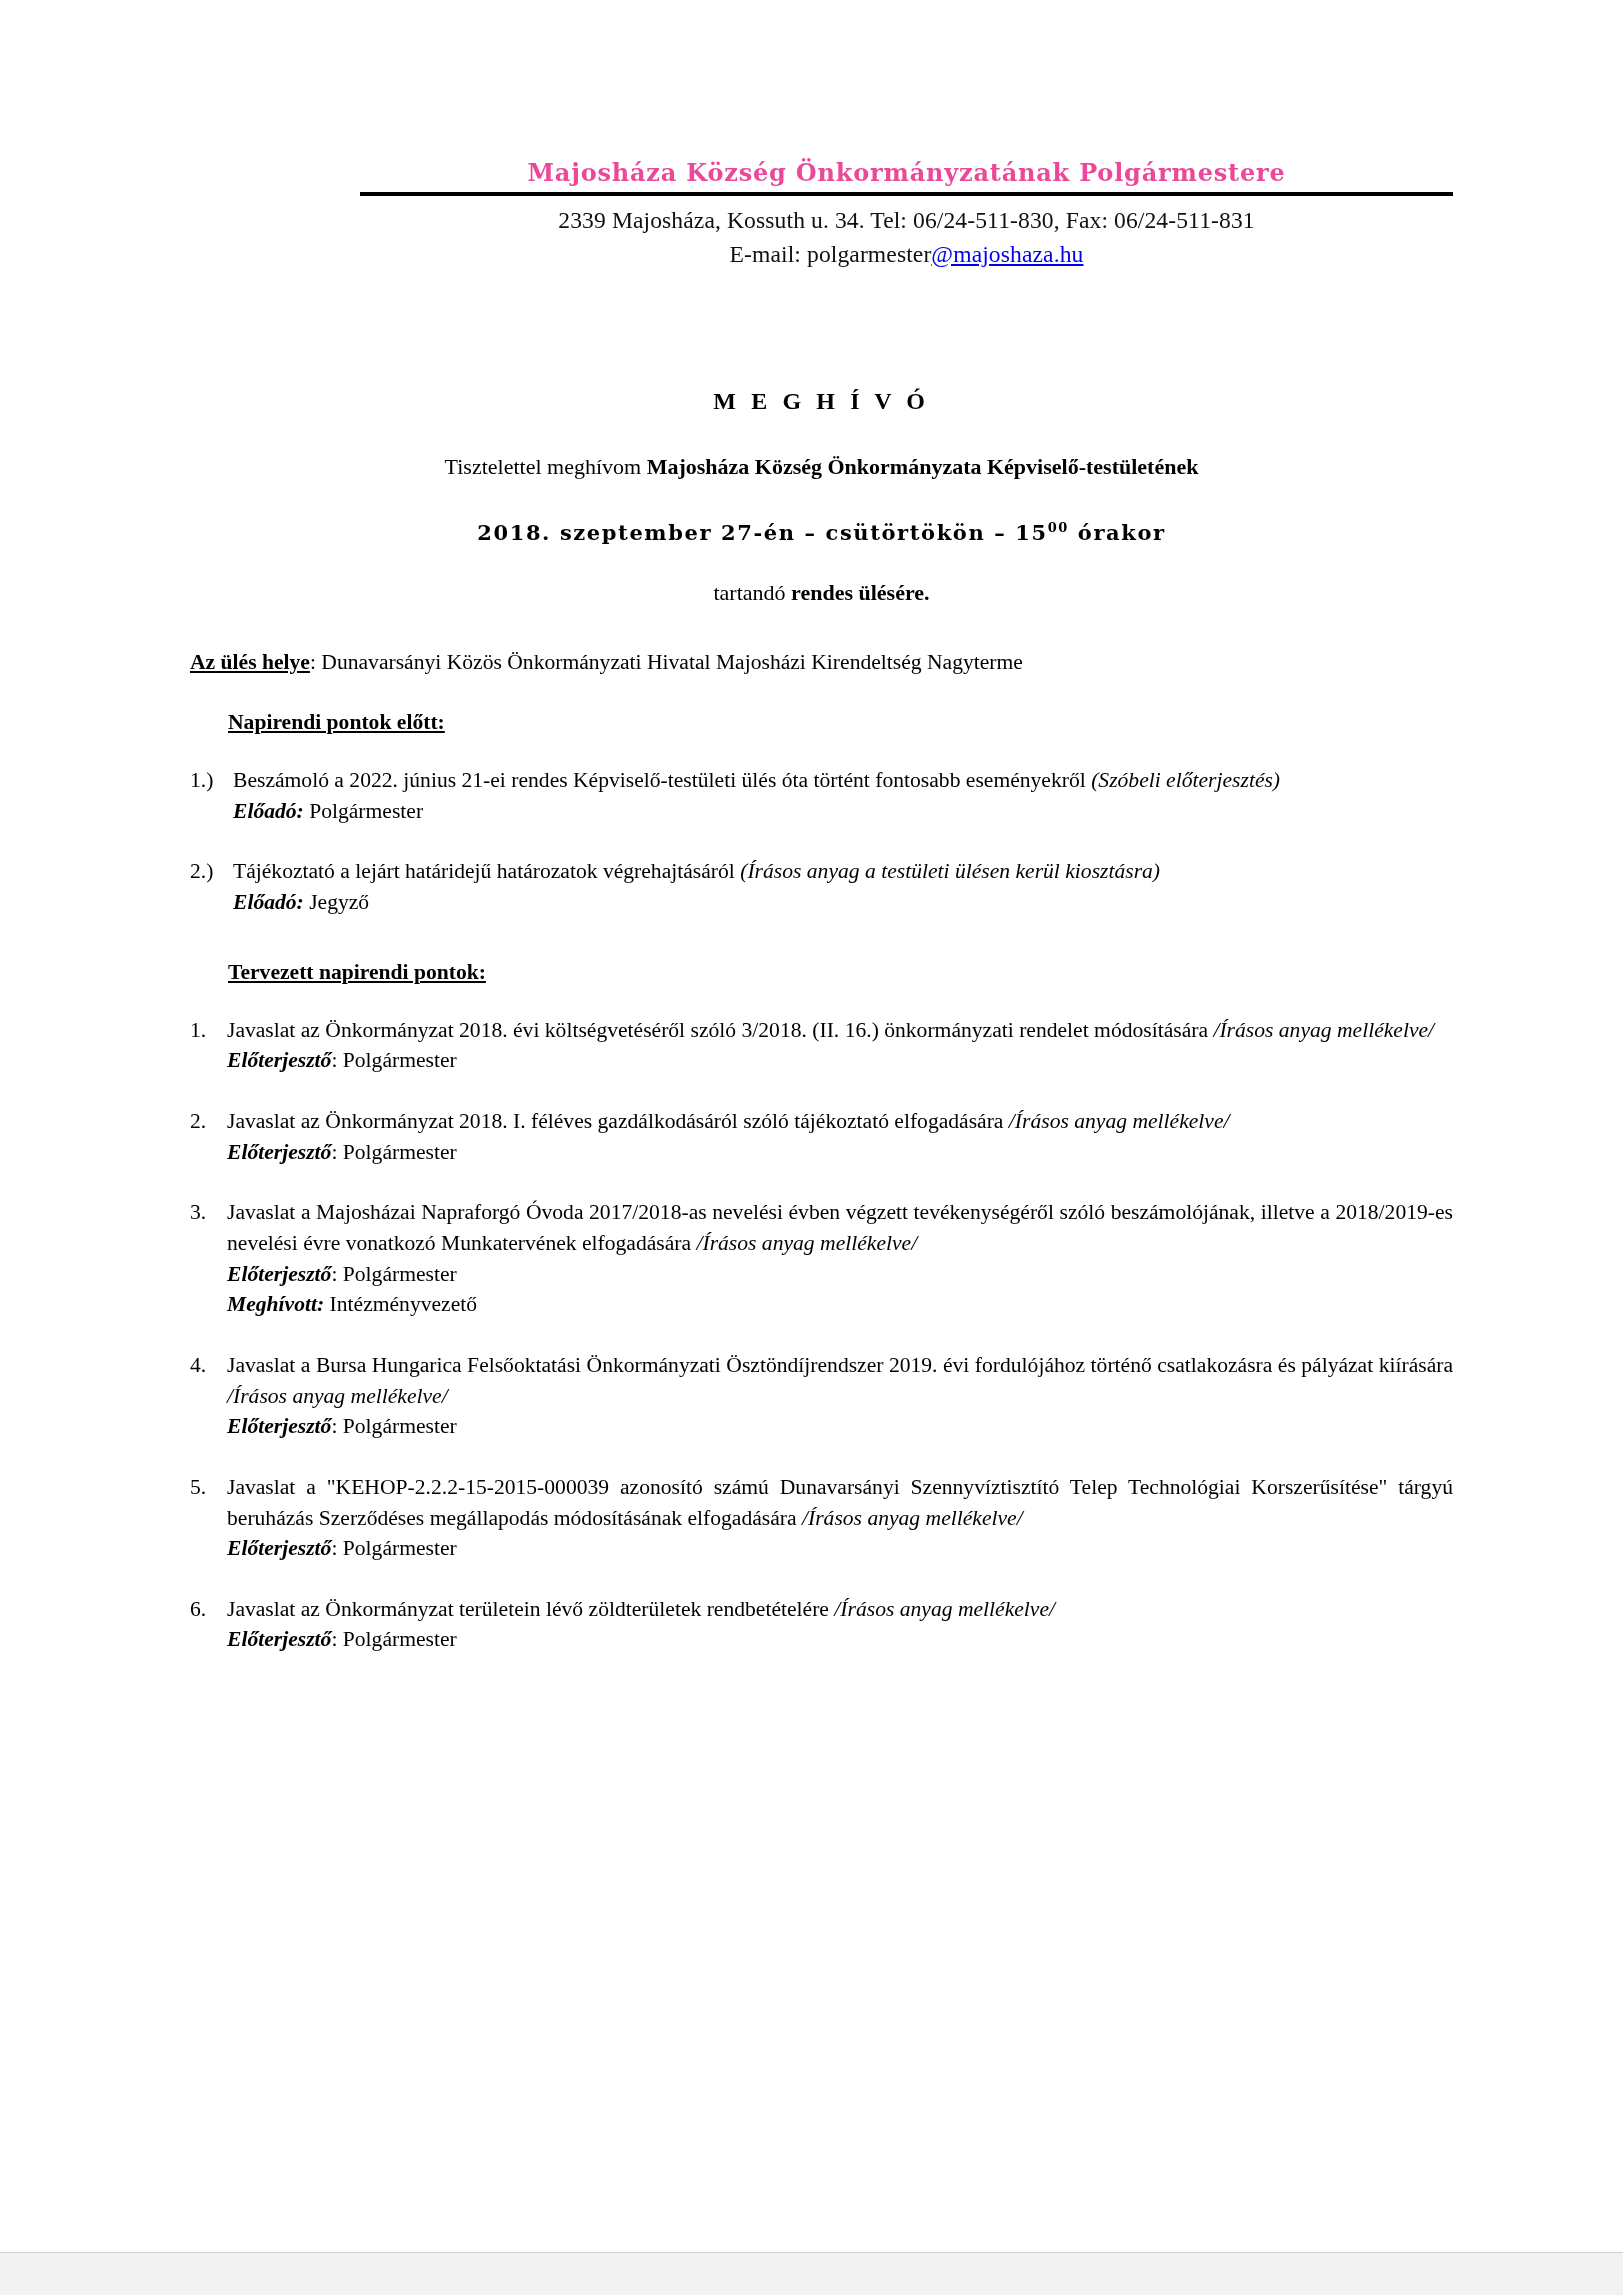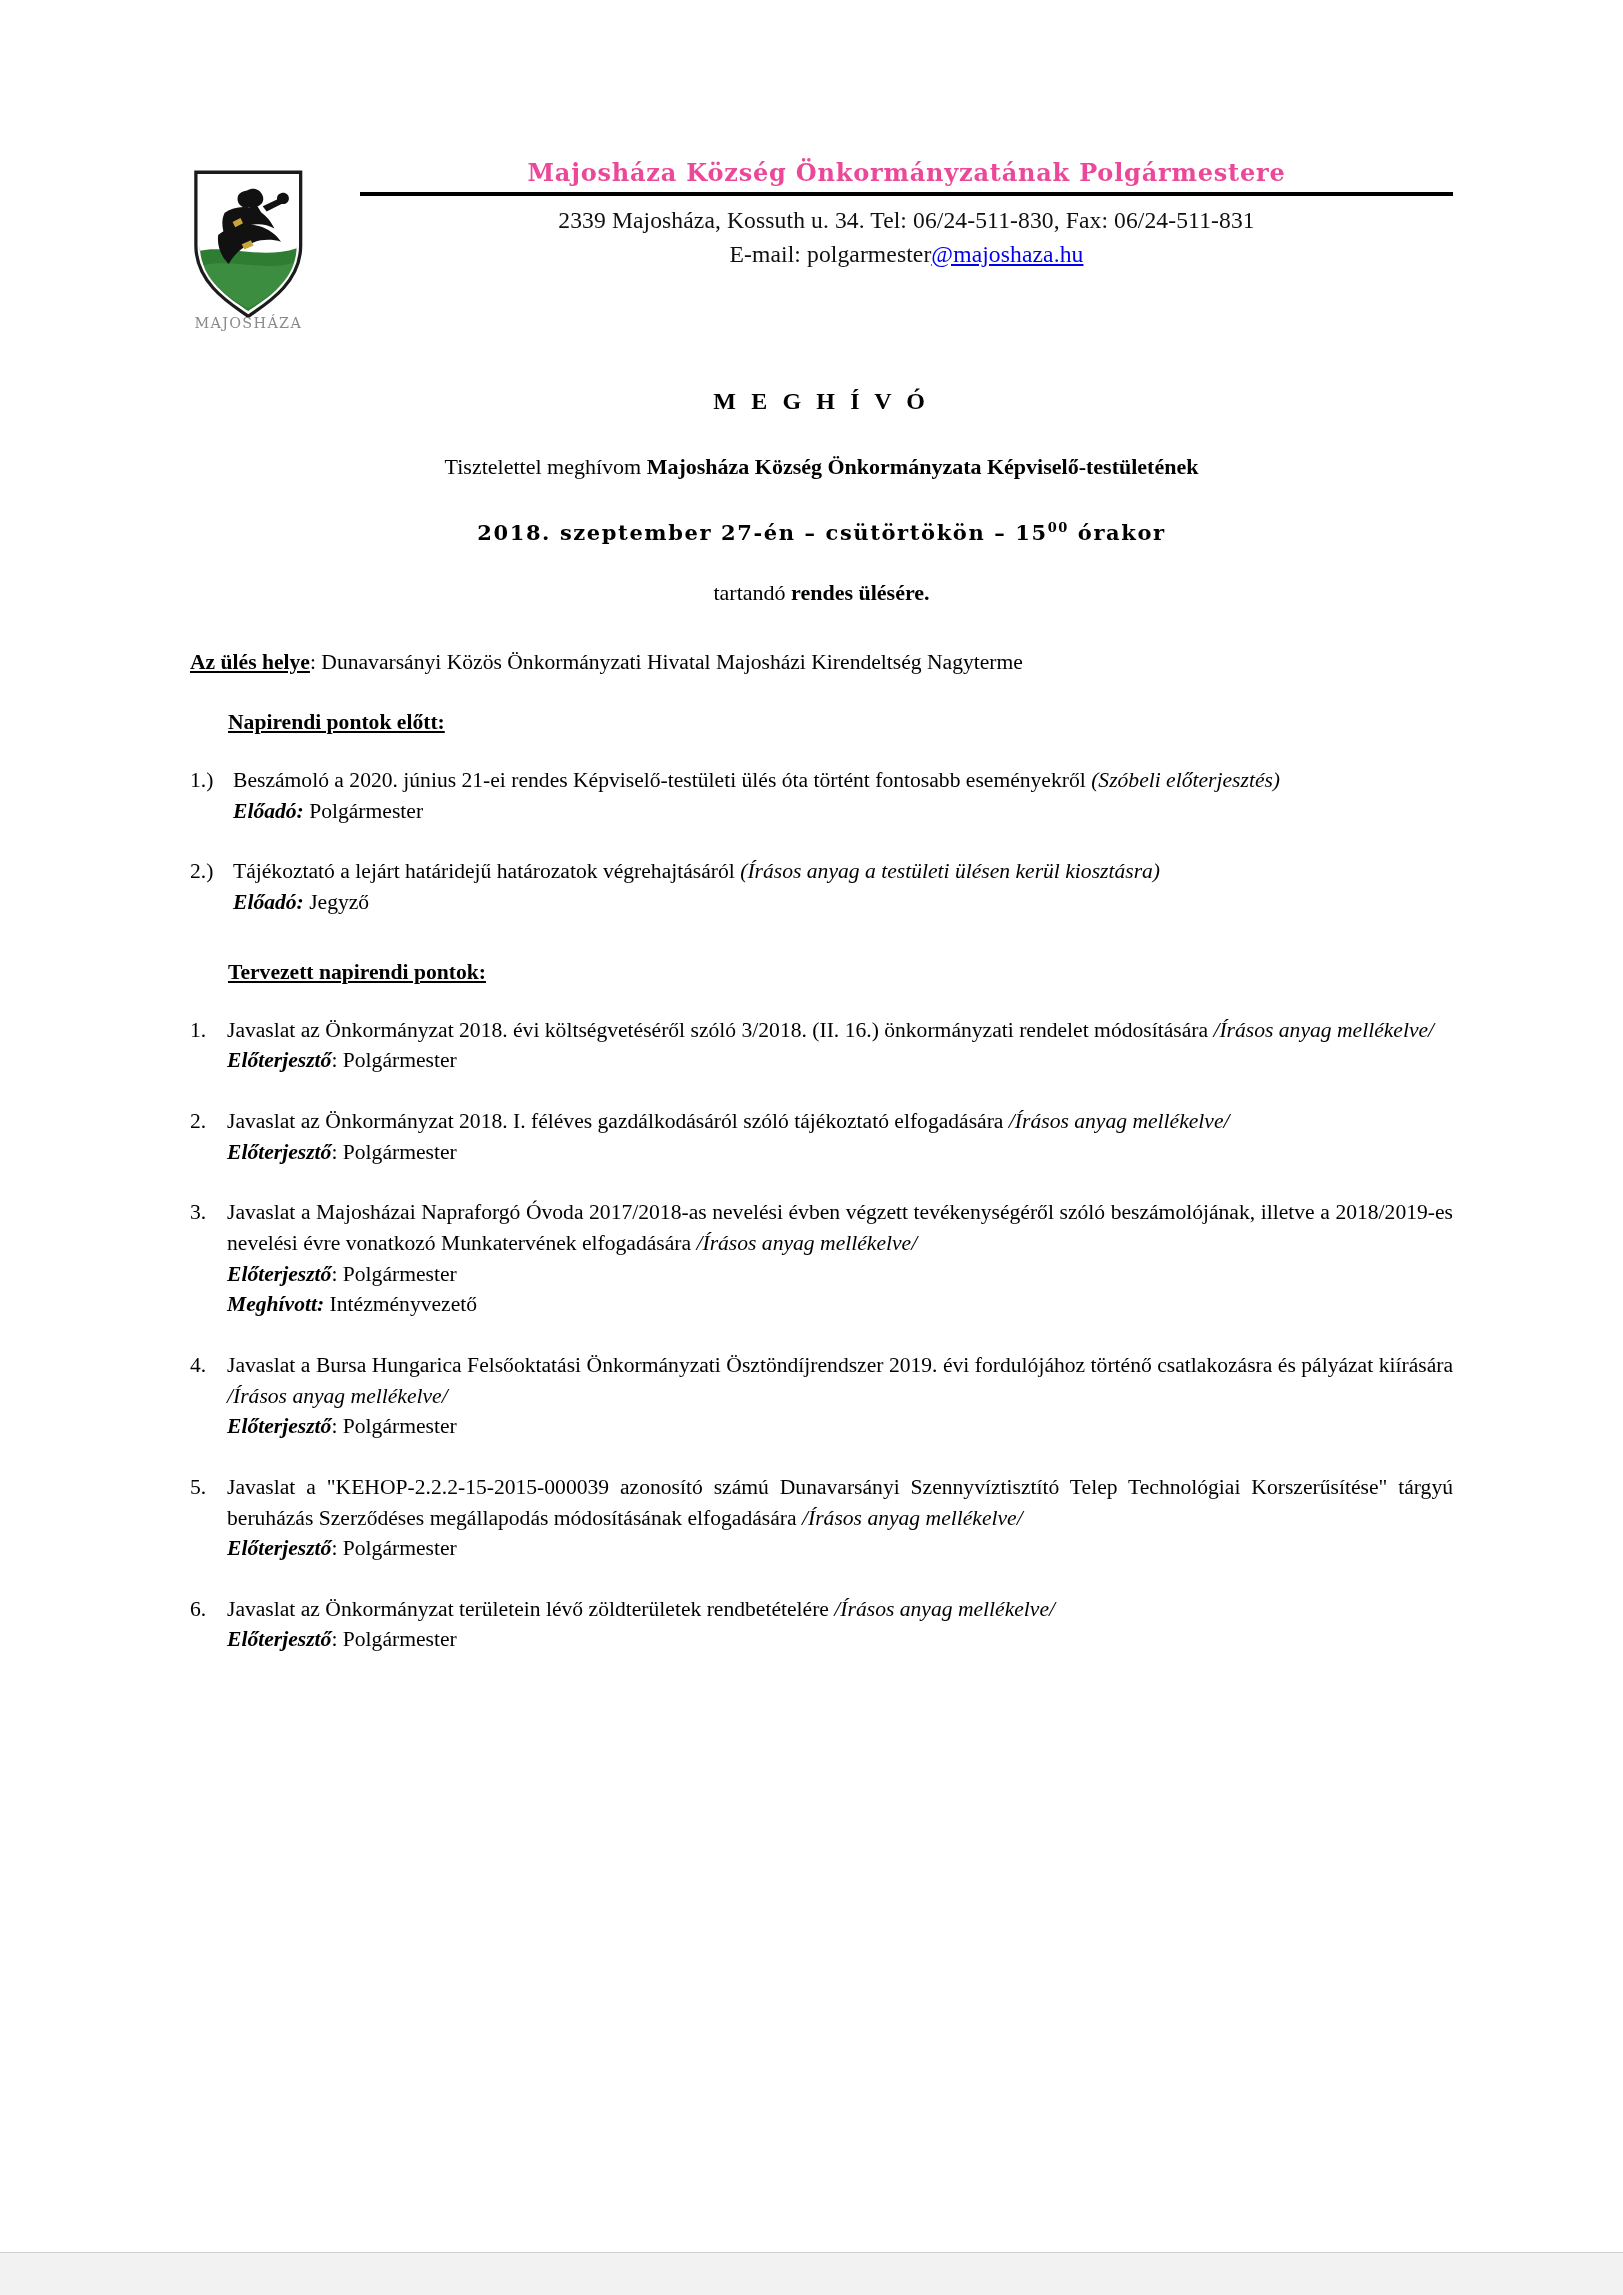--- a/index.html
+++ b/index.html
@@ -165,39 +165,20 @@
   .main-item .num { width: 37px; flex: 0 0 37px; }
 </style>
 </head>
 <body>
 
 <div class="page">
   <div class="sheet">
     <div class="content">
 
       <div class="header">
-        <div class="crest">
-          <svg width="141" height="167" viewBox="0 0 215 255" xmlns="http://www.w3.org/2000/svg">
-            <path d="M18 8 H178 V120 C178 180 120 212 98 228 C76 212 18 180 18 120 Z" fill="#ffffff" stroke="#1b1b1b" stroke-width="5"></path>
-            <path d="M24 128 C60 118 120 142 172 124 L172 120 C172 176 118 206 98 220 C78 206 24 176 24 120 Z" fill="#2e7d32"></path>
-            <path d="M30 150 C70 140 130 160 168 146 C160 180 120 204 98 216 C76 204 38 180 30 150 Z" fill="#4a9a4f" opacity="0.55"></path>
-            <g fill="#111111">
-              <path d="M96 36 c10 -6 20 -2 24 8 c3 8 -2 14 -8 16 l6 10 l-10 4 l-8 -12 c-8 2 -16 -2 -18 -10 c-2 -10 4 -14 14 -16 z"></path>
-              <path d="M62 70 c14 -10 34 -12 50 -4 c12 6 20 16 26 28 c-10 -6 -22 -8 -34 -6 c-16 2 -30 10 -40 22 c-6 -14 -8 -28 -2 -40 z"></path>
-              <path d="M52 104 c16 -14 40 -20 62 -14 c14 4 26 12 34 24 c-14 -4 -30 -4 -44 2 c-16 6 -28 18 -36 32 c-12 -12 -18 -28 -16 -44 z"></path>
-              <path d="M120 60 l34 -16 l4 8 l-32 16 z"></path>
-              <path d="M148 40 c6 -2 12 2 12 8 c0 6 -6 10 -12 8 c-5 -2 -7 -6 -6 -10 c1 -4 3 -5 6 -6 z"></path>
-            </g>
-            <g fill="#caa43a">
-              <path d="M74 84 l12 -6 l4 8 l-12 6 z"></path>
-              <path d="M88 118 l14 -6 l4 8 l-14 6 z"></path>
-            </g>
-            <text x="98" y="246" font-family="DejaVu Serif, serif" font-size="22" fill="#8a8a8a" text-anchor="middle" letter-spacing="2">MAJOSHÁZA</text>
-          </svg>
-        </div>
         <div class="header-text">
           <div class="office-title">Majosháza Község Önkormányzatának Polgármestere</div>
           <div class="rule"></div>
           <div class="addr-line">2339 Majosháza, Kossuth u. 34. Tel: 06/24-511-830, Fax: 06/24-511-831</div>
           <div class="addr-line">
             <span>E-mail: polgarmester</span><a class="email-link" href="#">@majoshaza.hu</a>
           </div>
         </div>
       </div>
 
@@ -218,21 +199,21 @@
       <div class="place-line">
         <span class="u-bold">Az ülés helye</span><span>: Dunavarsányi Közös Önkormányzati Hivatal Majosházi Kirendeltség Nagyterme</span>
       </div>
 
       <div class="section-head">Napirendi pontok előtt:</div>
 
       <ol class="pre-list">
         <li class="item pre-item">
           <span class="num">1.)</span>
           <span class="body">
-            <p><span>Beszámoló a 2020. június 21-ei rendes Képviselő-testületi ülés óta történt fontosabb eseményekről </span><span class="it">(Szóbeli előterjesztés)</span></p>
+            <p><span>Beszámoló a 2022. június 21-ei rendes Képviselő-testületi ülés óta történt fontosabb eseményekről </span><span class="it">(Szóbeli előterjesztés)</span></p>
             <p><span class="bi">Előadó:</span><span> Polgármester</span></p>
           </span>
         </li>
         <li class="item pre-item">
           <span class="num">2.)</span>
           <span class="body">
             <p><span>Tájékoztató a lejárt határidejű határozatok végrehajtásáról </span><span class="it">(Írásos anyag a testületi ülésen kerül kiosztásra)</span></p>
             <p><span class="bi">Előadó:</span><span> Jegyző</span></p>
           </span>
         </li>

